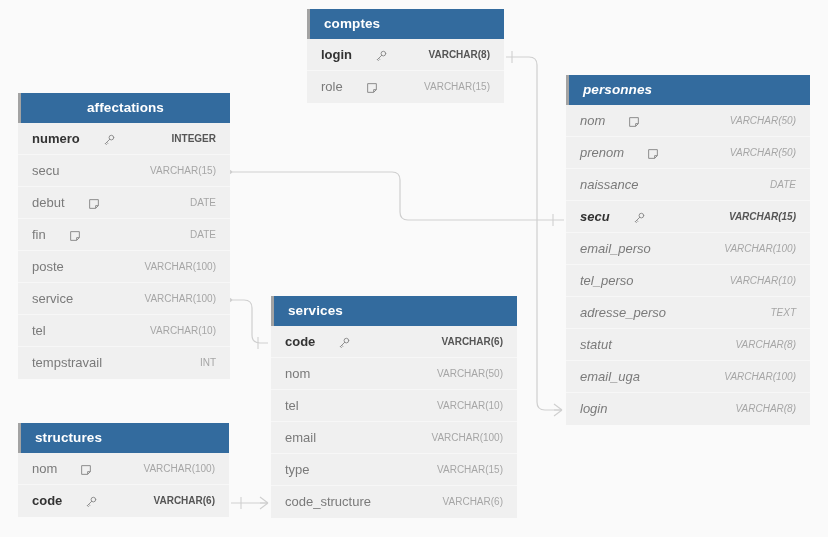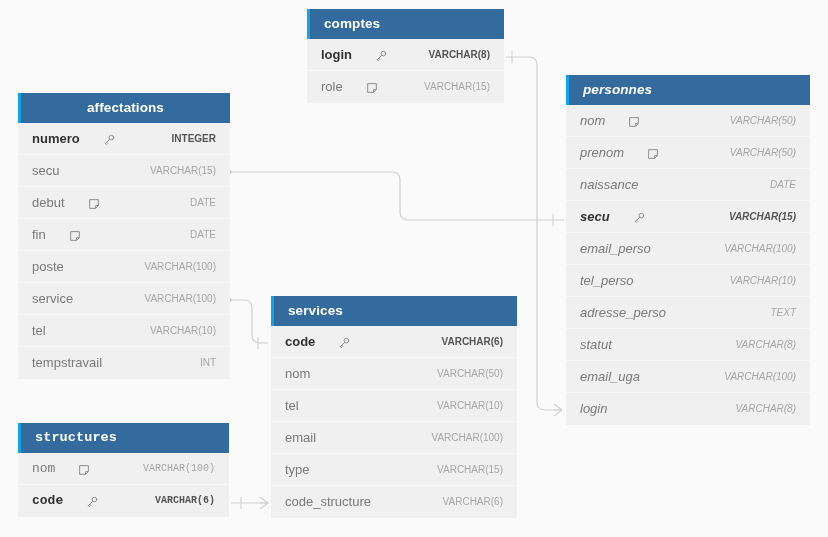--- a/index.html
+++ b/index.html
@@ -43,21 +43,21 @@
     background: #336b9e;
     color: #ffffff;
     font-size: 13.5px;
     font-weight: bold;
     line-height: 30px;
     height: 30px;
     padding: 0 14px;
     white-space: nowrap;
     overflow: hidden;
     letter-spacing: 0.1px;
-    border-left: 3px solid #0ea5e9;
+    border-left: 3px solid #a3a3a3;
     box-sizing: border-box;
   }
 
   .attr-row {
     position: relative;
     height: 32px;
     line-height: 32px;
     padding: 0 14px;
     display: flex;
     align-items: center;
@@ -91,21 +91,21 @@
     position: relative;
     top: 1px;
   }
   .ic svg { display: block; width: 12px; height: 12px; }
 
   
   #ent-affectations { left: 18px;  top: 93px;  width: 212px; text-align: center; }
   #ent-comptes      { left: 307px; top: 9px;   width: 197px; }
   #ent-personnes    { left: 566px; top: 75px;  width: 244px; font-style: italic; }
   #ent-services     { left: 271px; top: 296px; width: 246px; }
-  #ent-structures   { left: 18px;  top: 423px; width: 211px; font-family: Liberation Mono, monospace; }
+  #ent-structures   { left: 18px;  top: 423px; width: 211px; }
 </style>
 </head>
 <body>
 
 <div id="canvas">
 
   <svg id="edges" viewBox="0 0 828 537" xmlns="http://www.w3.org/2000/svg">
     <g fill="none" stroke="#cfcfcf" stroke-width="1.2">
 
       <g>

